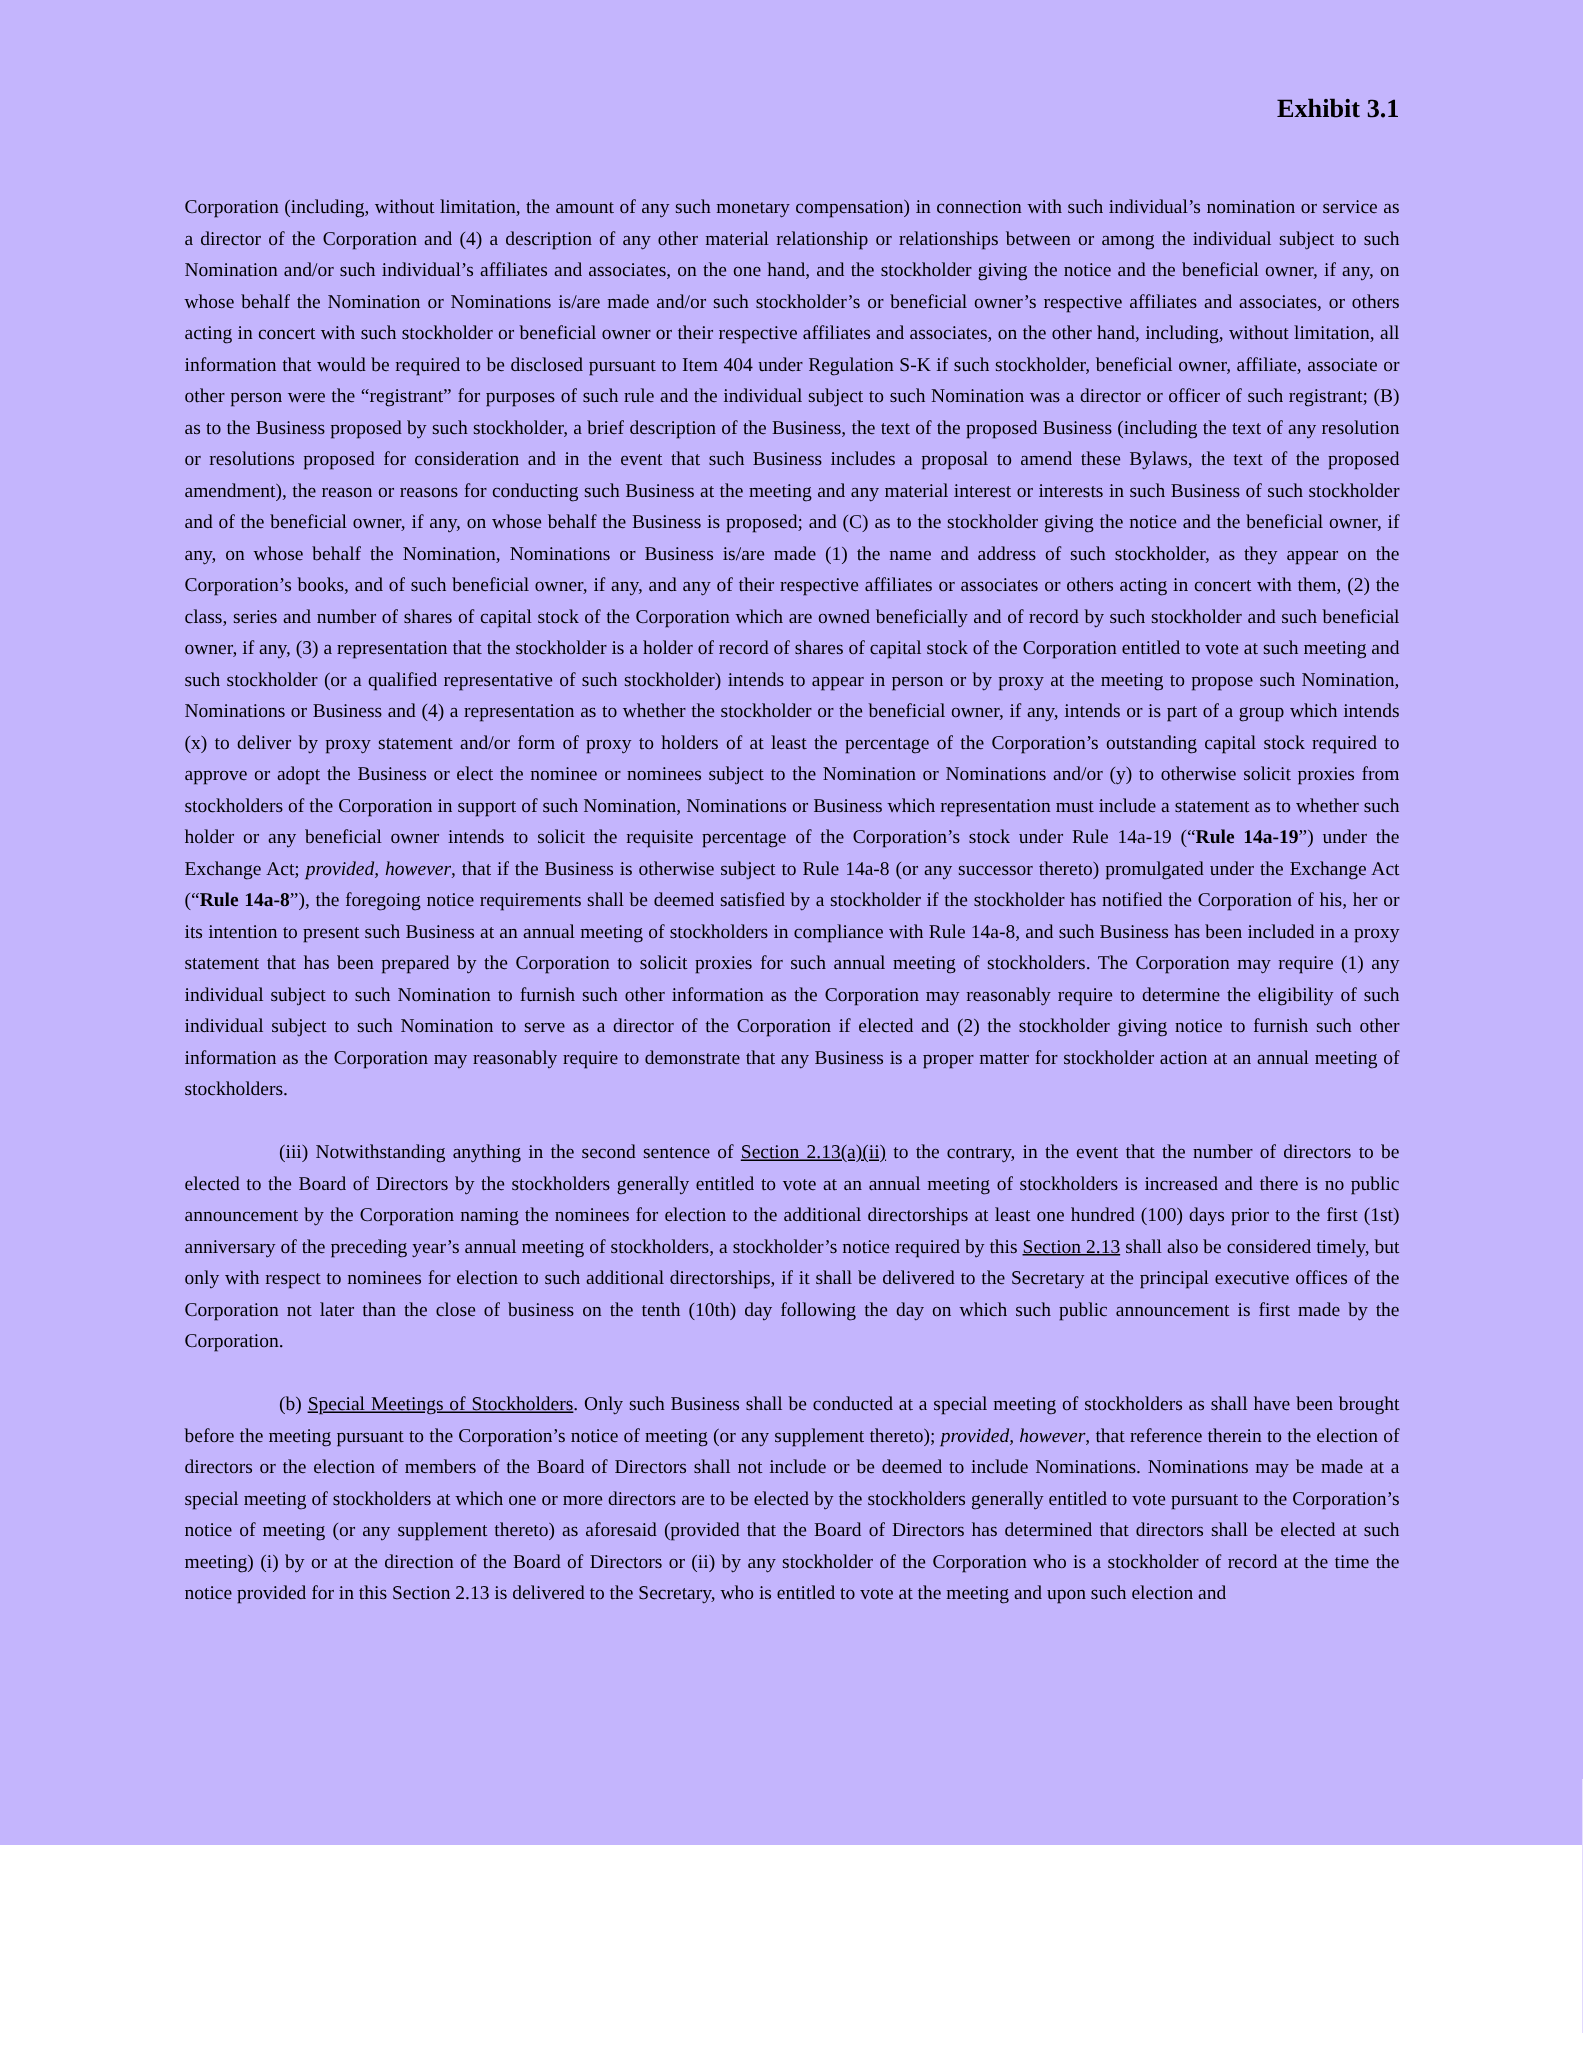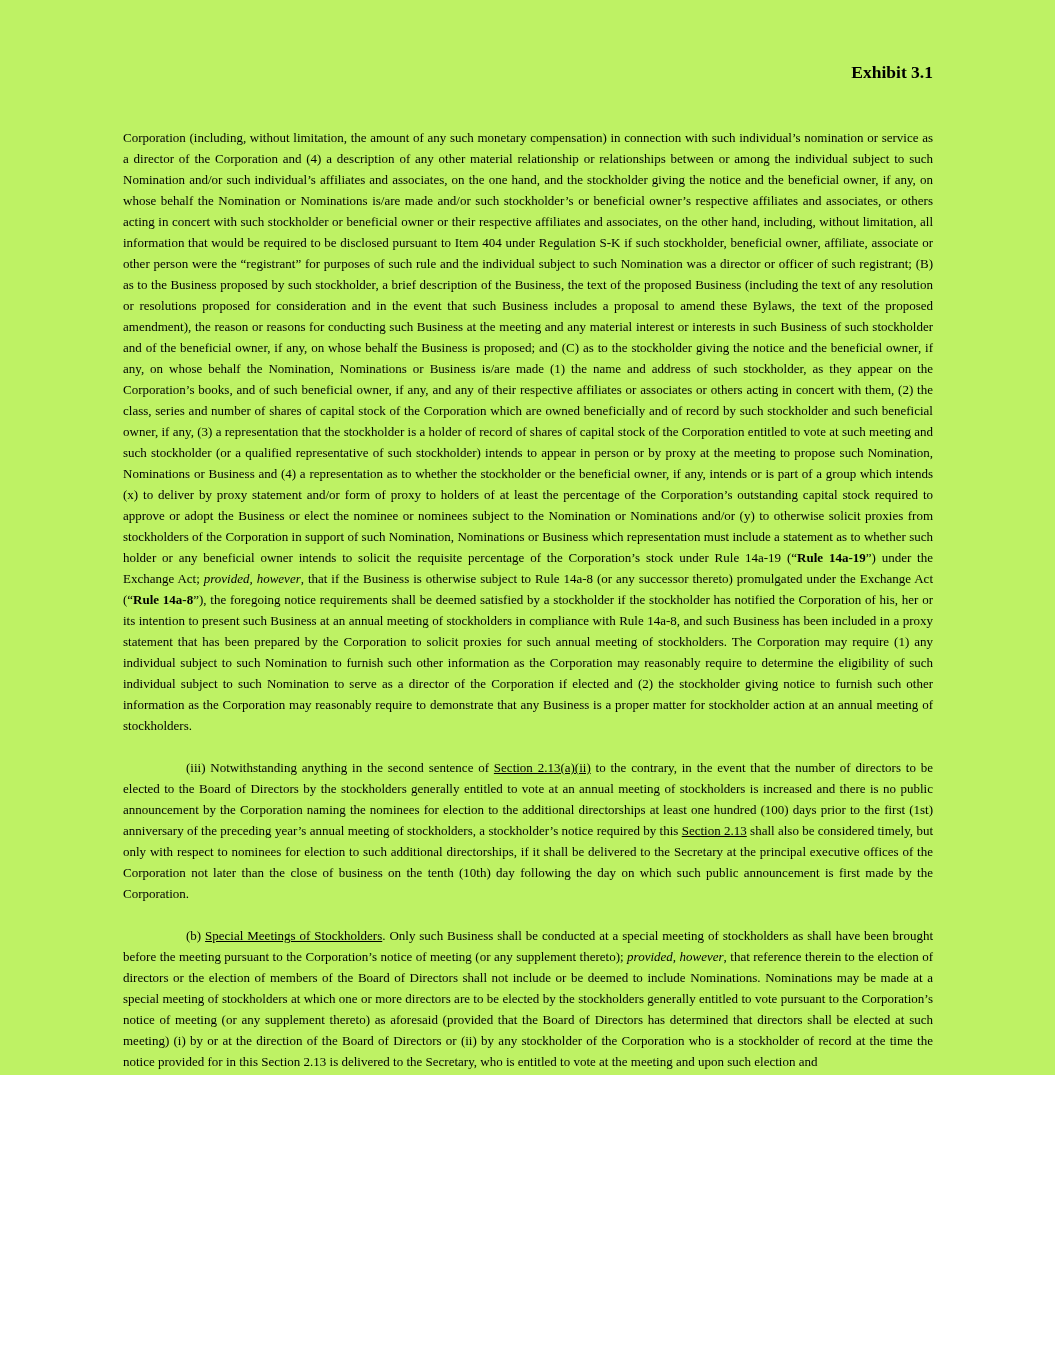--- a/index.html
+++ b/index.html
@@ -3,22 +3,22 @@
 <meta charset="utf-8">
 <style>
   html, body {
     margin: 0;
     padding: 0;
     background: #ffffff;
   }
   .page {
     position: relative;
     width: 1055px;
-    height: 1075px;
-    background: #bef264;
+    height: 1230px;
+    background: #c4b5fd;
     color: #000000;
     font-family: "Liberation Serif", serif;
     overflow: hidden;
     box-sizing: border-box;
   }
   .content {
     padding: 62px 122px 0 123px;
   }
   .header-row {
     text-align: right;

